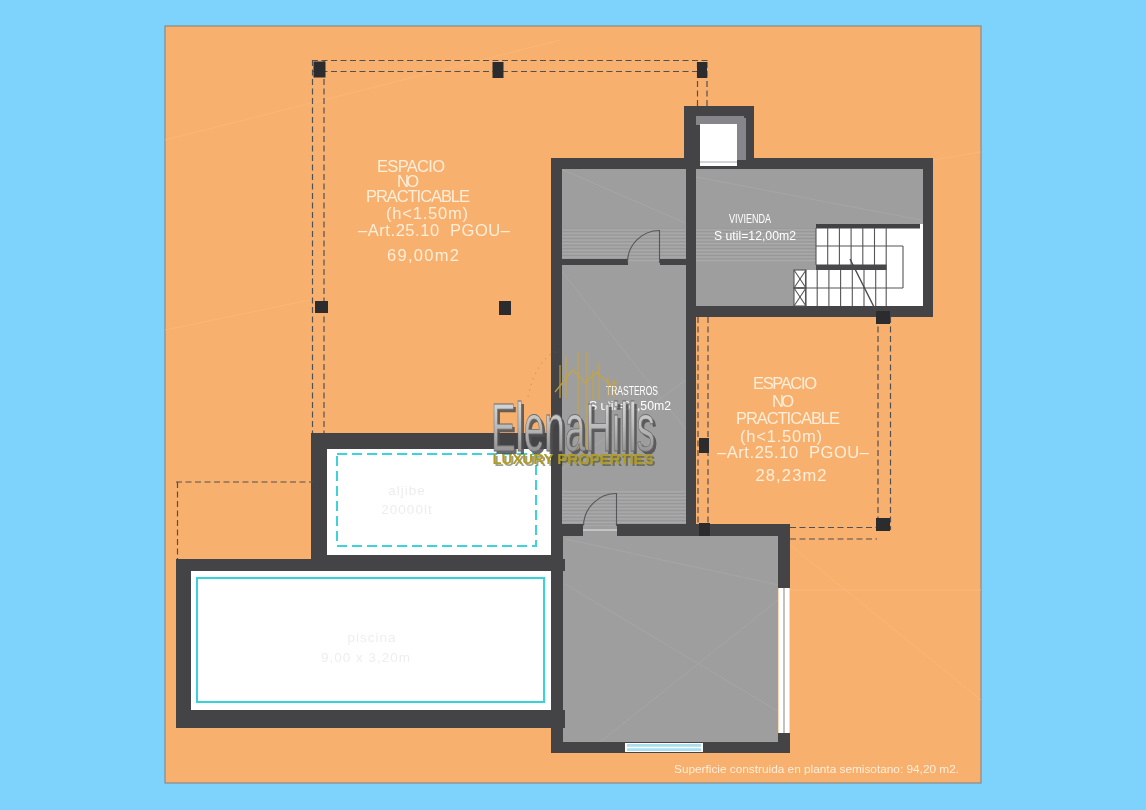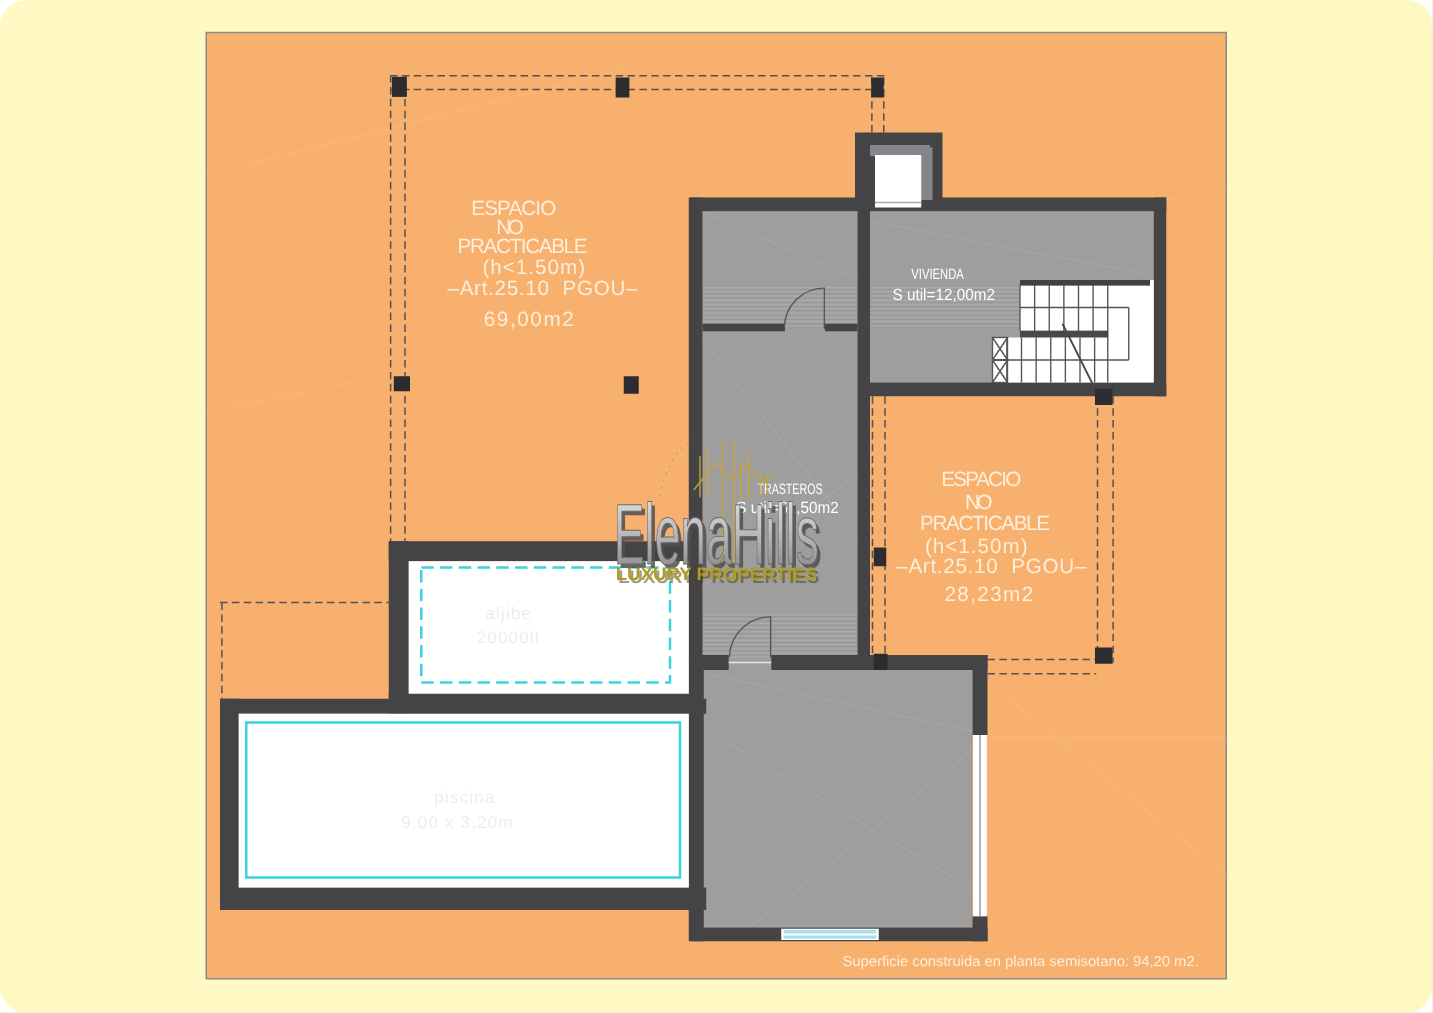--- a/index.html
+++ b/index.html
@@ -1,16 +1,16 @@
 <!DOCTYPE html>
 <html><head>
 <meta charset="utf-8">
 <style>
   html,body{margin:0;padding:0;background:#ffffff;}
-  .wrap{position:relative;width:1146px;height:810px;background:#fef9c3;overflow:hidden;border-radius:21px;}
+  .wrap{position:relative;width:1146px;height:810px;background:#7dd3fc;overflow:hidden;}
   svg{display:block;}
   text{font-family:"Liberation Sans", sans-serif;}
 </style>
 </head>
 <body>
 <div class="wrap">
 <svg width="1146" height="810" viewBox="0 0 1146 810">
 <defs>
   <linearGradient id="silver" x1="0" y1="0" x2="0" y2="1">
     <stop offset="0" stop-color="#e6e6e6"></stop>

